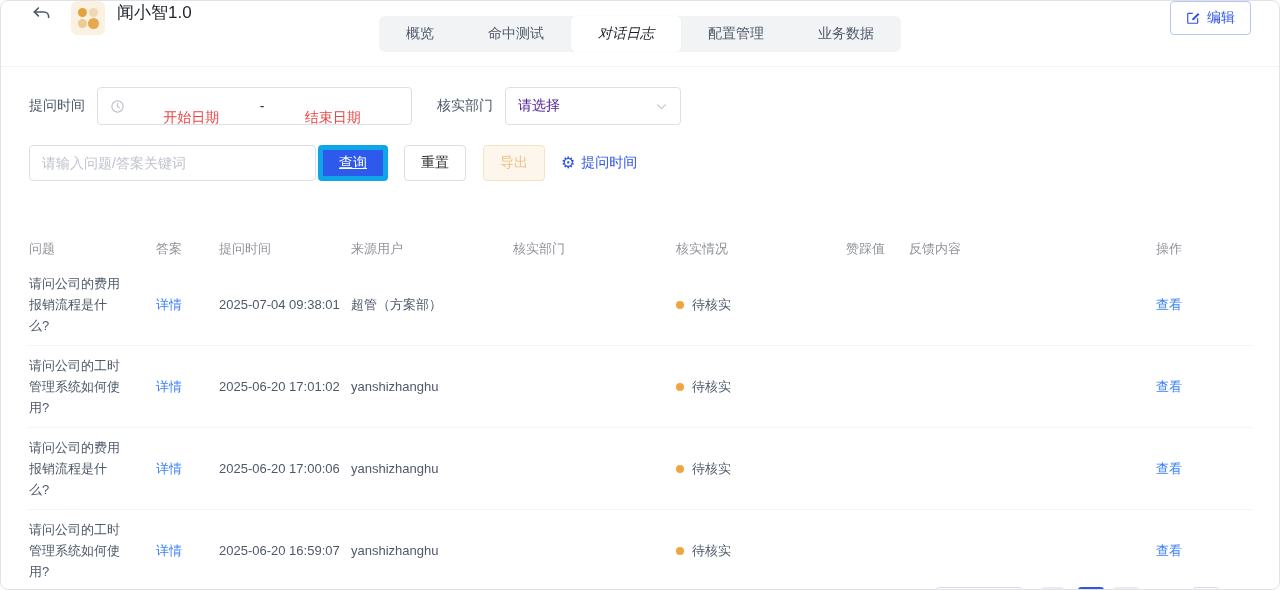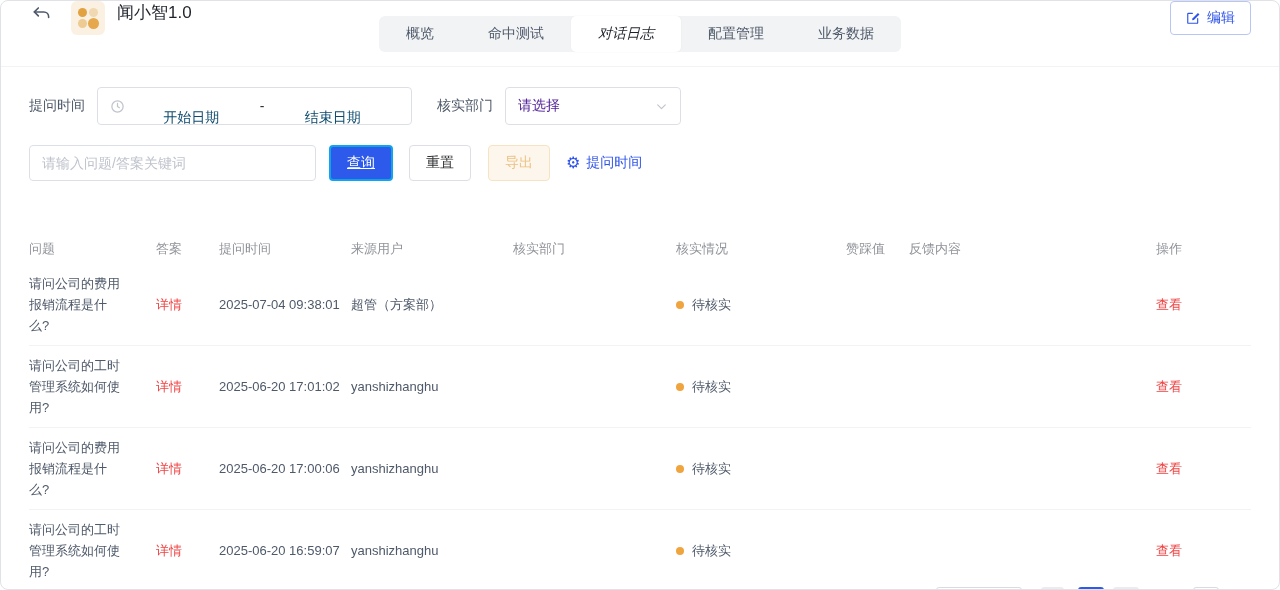--- a/index.html
+++ b/index.html
@@ -33,56 +33,56 @@
   .edit-btn { margin-left: auto; height: 34px; padding: 0 15px; display: flex; align-items: center;
               gap: 7px; background: #fff; border: 1px solid #b8c6f6; border-radius: 4px;
               color: #2f54eb; font-size: 14px; cursor: pointer; }
 
   
   .filters { padding: 20px 28px 0; }
   .frow { display: flex; align-items: center; }
   .flabel { font-size: 14px; color: #4e5969; margin-right: 12px; white-space: nowrap; }
   .date-range { width: 315px; height: 38px; border: 1px solid #dcdfe6; border-radius: 4px;
                 display: flex; align-items: center; padding: 0 12px; background: #fff; }
-  .date-range .ph { flex: 1; text-align: center; font-size: 14px; color: #0c4a6e; margin-top: 24px; }
+  .date-range .ph { flex: 1; text-align: center; font-size: 14px; color: #ef4444; margin-top: 24px; }
   .date-range .sep { color: #303133; font-size: 14px; padding: 0 2px; }
   .clock { color: #c0c4cc; display: flex; }
   .dept-label { margin-left: 25px; }
   .select { width: 176px; height: 38px; border: 1px solid #dcdfe6; border-radius: 4px;
             display: flex; align-items: center; padding: 0 12px; background: #fff; cursor: pointer; }
   .select .ph { flex: 1; font-size: 14px; color: #4c1d95; }
   .chev { color: #c0c4cc; display: flex; }
 
   .frow2 { margin-top: 20px; display: flex; align-items: center; }
   .kw-input { width: 287px; height: 36px; border: 1px solid #dcdfe6; border-radius: 4px;
               padding: 0 12px; font-size: 14px; color: #303133; outline: none;
               font-family: "Liberation Sans", "DejaVu Sans", sans-serif; }
   .kw-input::placeholder { color: #bfc3cc; }
   .btn { height: 36px; border-radius: 4px; font-size: 14px; cursor: pointer; padding: 0 16px;
          display: flex; align-items: center; justify-content: center; white-space: nowrap;
          font-family: "Liberation Sans", "DejaVu Sans", sans-serif; }
-  .btn-primary { background: #2e5aec; color: #fff; border: 2px solid #0ea5e9; margin-left: 13px; text-decoration: underline; }
+  .btn-primary { background: #2e5aec; color: #fff; border: 5px solid #0ea5e9; margin-left: 2px; text-decoration: underline; }
   .btn-plain { background: #fff; color: #303133; border: 1px solid #dcdfe6; margin-left: 16px; }
   .btn-export { background: #fdf6ec; color: #ecc183; border: 1px solid #f7e3c2; margin-left: 17px; }
   .tuning { margin-left: 16px; display: flex; align-items: center; gap: 6px; color: #2f54eb;
             font-size: 14px; cursor: pointer; }
   .gear { font-size: 16px; line-height: 1; }
 
   
   .table { margin-top: 52px; padding: 0 28px; }
   .trow { display: grid; align-items: center;
           grid-template-columns: 127px 63px 132px 162px 163px 170px 63px 247px 1fr; }
   .thead { height: 31px; }
   .thead .cell { font-size: 13px; color: #909399; }
   .tbody .trow { min-height: 76px; border-top: 1px solid #f2f3f5; }
   .tbody .trow:first-child { border-top: none; }
   .table-bottom { border-bottom: 1px solid #f2f3f5; }
   .cell { font-size: 13px; color: #4e5969; padding-right: 10px; }
   .q-cell { max-width: 106px; line-height: 21px; padding: 9px 10px 9px 0; }
-  .link { color: #ef4444; cursor: pointer; text-align: center; }
+  .link { color: #3b82f6; cursor: pointer; text-align: center; }
   .status { display: flex; align-items: center; gap: 8px; }
   .dot { width: 8px; height: 8px; border-radius: 50%; background: #f0a43e; flex: 0 0 auto; }
 
   
   .pagination { position: absolute; top: 586px; left: 0; width: 100%; height: 28px; }
   .pg { position: absolute; height: 26px; border-radius: 3px; background: #ececee; }
   .pg-size   { left: 935px;  width: 86px; background: #fff; border: 1px solid #d9dbe0; }
   .pg-prev   { left: 1040px; width: 23px; }
   .pg-active { left: 1077px; width: 26px; background: #2e5aec; }
   .pg-next   { left: 1112px; width: 26px; }

